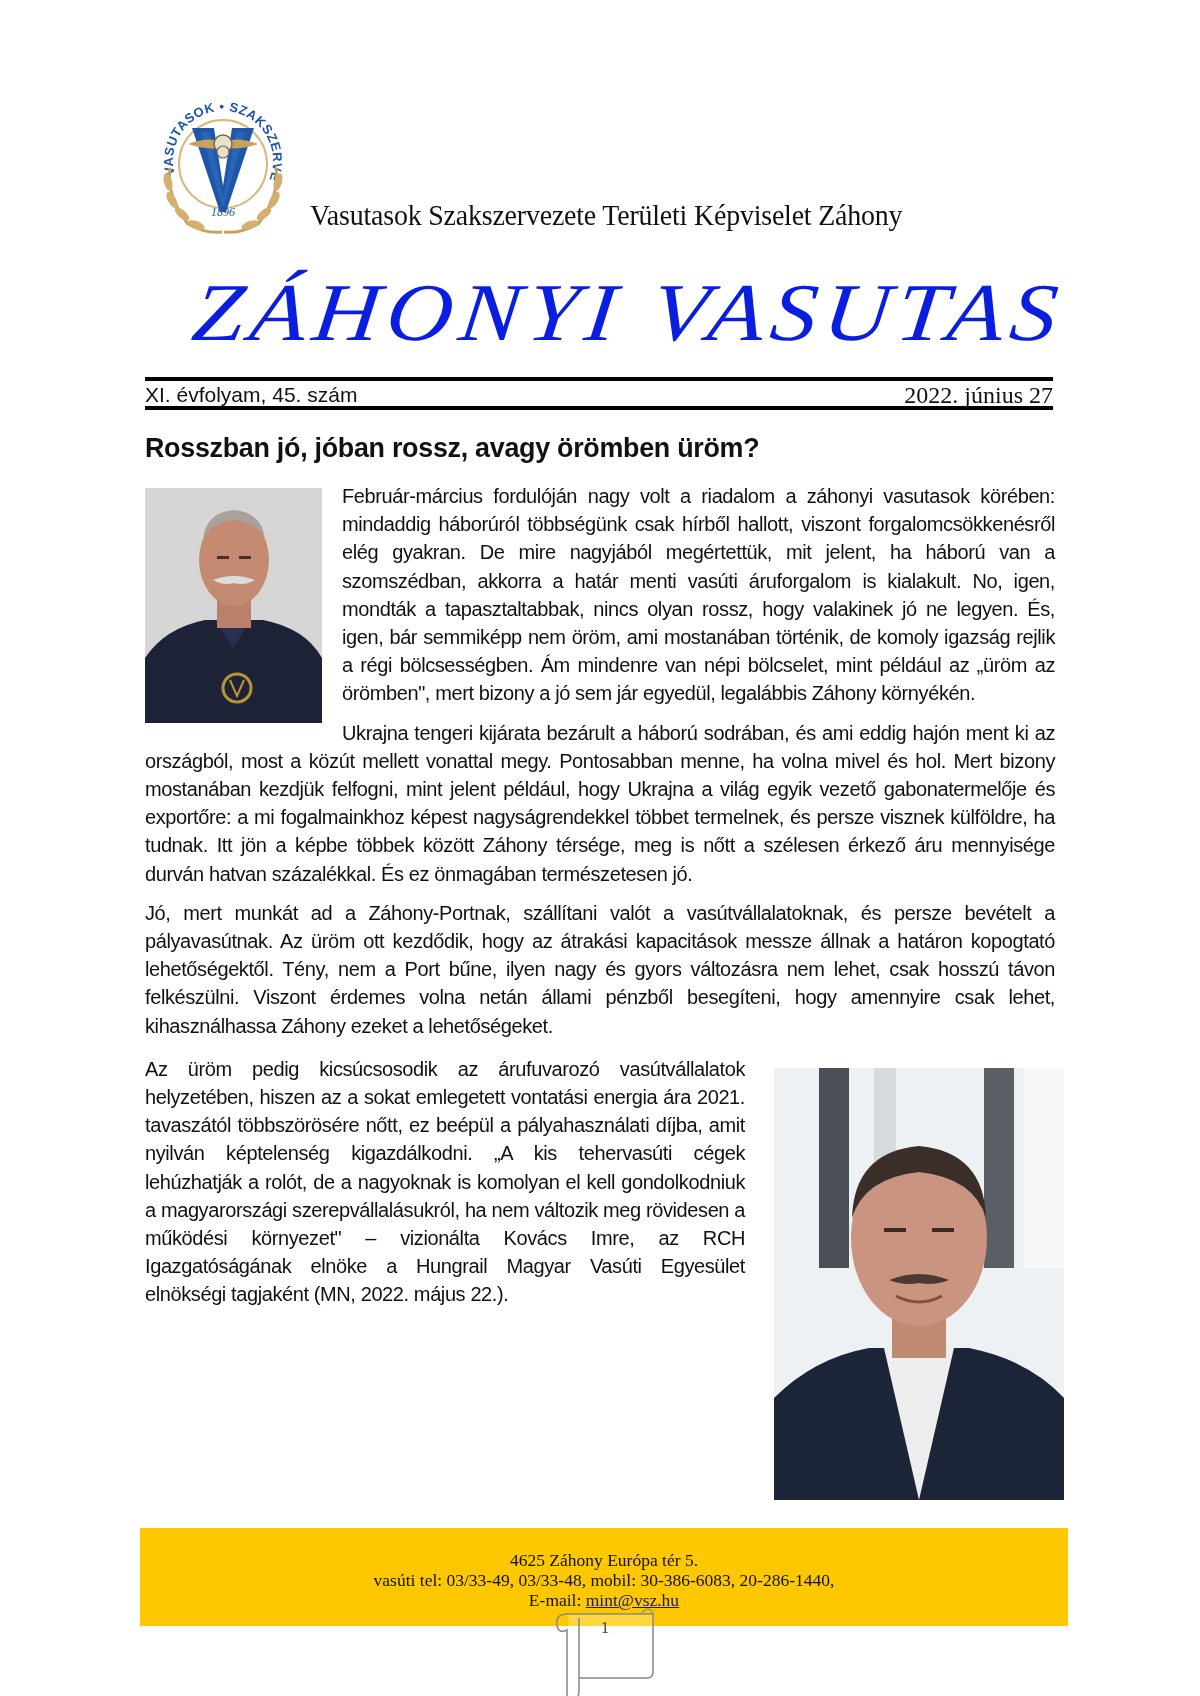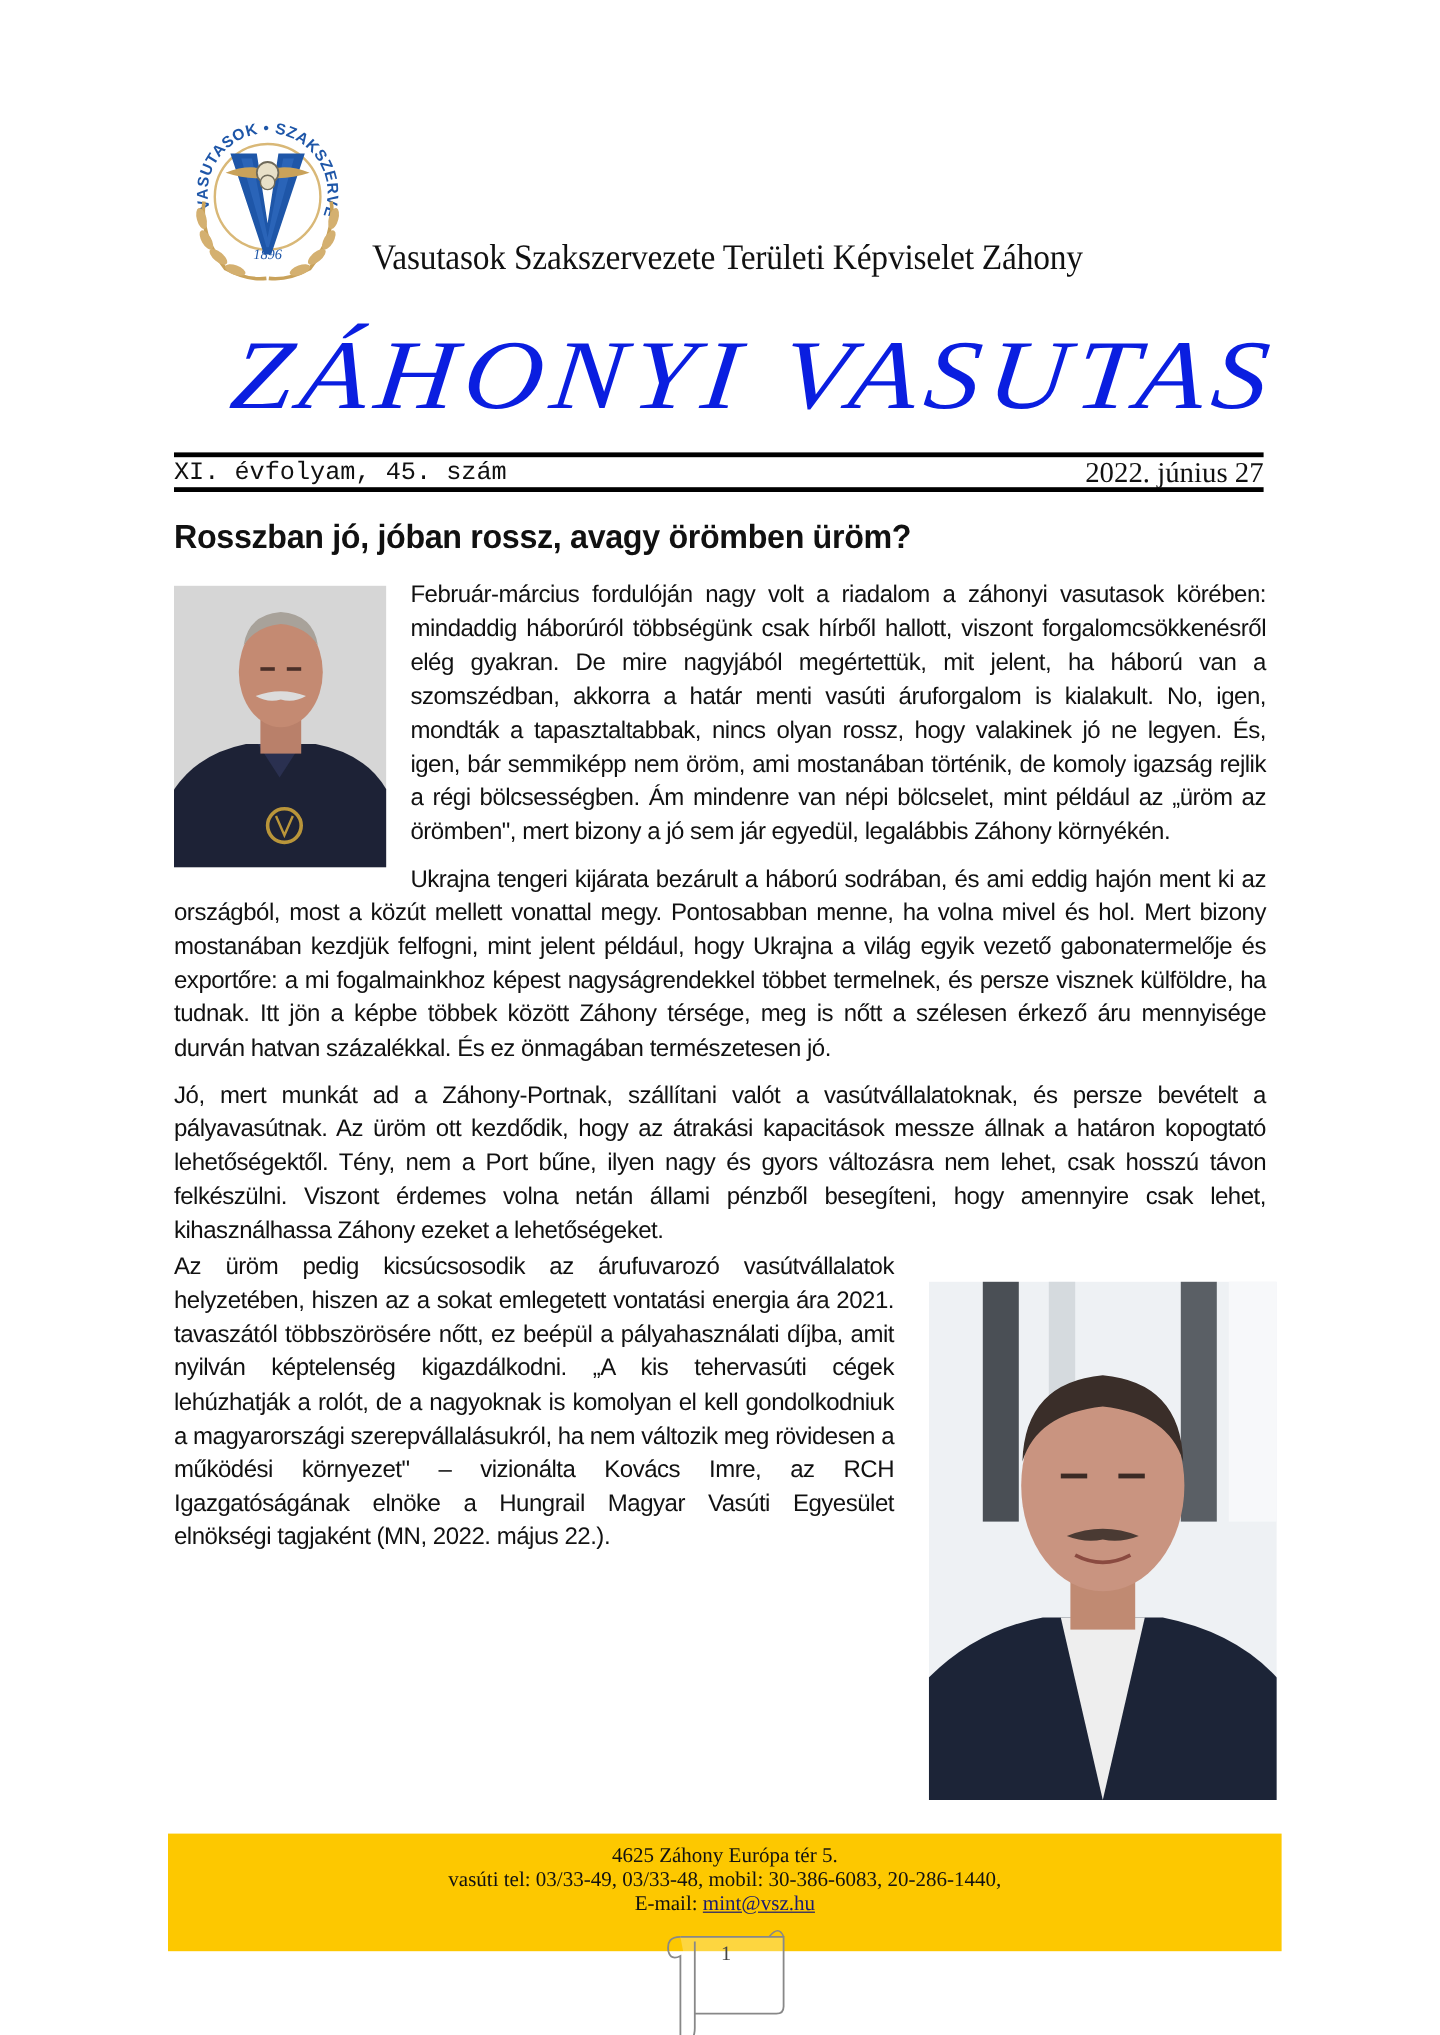--- a/index.html
+++ b/index.html
@@ -6,30 +6,30 @@
   body { width:1200px; height:1696px; position:relative; overflow:hidden; font-family:"Liberation Sans", sans-serif; color:#111; }
   .abs { position:absolute; }
   
   #logo { left:148px; top:86px; width:150px; height:150px; }
   
   #org-subtitle { left:310px; top:198px; font-family:"Liberation Serif", serif; font-size:30px; letter-spacing:-0.2px; color:#111; white-space:nowrap; transform:scaleX(0.93); transform-origin:left top; }
   
   #masthead-title { left:198px; top:272px; width:830px; font-family:"Liberation Serif", serif; font-style:italic; font-size:82px; color:#0a1ee0; letter-spacing:6px; white-space:nowrap; line-height:1; transform:scaleX(1.12) skewX(-6deg); transform-origin:left top; }
   
   #issue-bar { left:145px; top:377px; width:908px; height:33px; border-top:4px solid #000; border-bottom:4px solid #000; box-sizing:border-box; }
-  #issue-left { position:absolute; left:0; top:2px; font-family:Liberation Mono, monospace; font-size:21px; line-height:24px; }
+  #issue-left { position:absolute; left:0; top:2px; font-family:Liberation Sans, sans-serif; font-size:21px; line-height:24px; }
   #issue-right { position:absolute; right:0; top:2px; font-family:"Liberation Serif", serif; font-size:24px; line-height:24px; }
   
   #headline { left:145px; top:432px; font-size:28px; font-weight:bold; white-space:nowrap; letter-spacing:-0.3px; transform:scaleX(0.96); transform-origin:left top; }
   
   #article { left:145px; top:482px; width:910px; font-size:20px; line-height:28.2px; text-align:justify; letter-spacing:-0.4px; }
   #article p { margin:0 0 11px 0; }
   .photo1 { float:left; width:177px; height:235px; margin:6px 20px 0 0; }
   
-  #footer { left:140px; top:1528px; width:928px; height:98px; background:#fdc800; text-align:center; font-family:"Liberation Serif", serif; font-size:17.5px; line-height:20px; color:#111; padding-top:8px; box-sizing:border-box; }
+  #footer { left:140px; top:1528px; width:928px; height:98px; background:#fdc800; text-align:center; font-family:"Liberation Serif", serif; font-size:17.5px; line-height:20px; color:#111; padding-top:22px; box-sizing:border-box; }
   #footer a { color:#1a1a70; text-decoration:underline; }
   #page-number-scroll { left:553px; top:1600px; width:106px; height:104px; }
   #page-number { left:595px; top:1618px; width:20px; text-align:center; font-family:"Liberation Serif", serif; font-size:17px; color:#444; }
 </style>
 </head>
 <body>
 
 <svg id="logo" class="abs" viewBox="0 0 150 150">
   <defs>
     <path id="ringPath" d="M 28,92 A 50,50 0 1,1 122,92"></path>
@@ -90,21 +90,21 @@
     <rect x="72" y="68" width="12" height="3" fill="#4a2f28"></rect>
     <rect x="94" y="68" width="12" height="3" fill="#4a2f28"></rect>
 
     <circle cx="92" cy="200" r="14" fill="none" stroke="#b9953a" stroke-width="3"></circle>
     <path d="M 85,192 L 92,208 L 99,192" fill="none" stroke="#b9953a" stroke-width="2"></path>
   </svg>
 
   <div class="wrap-spacer"></div>
     <p>Február-március fordulóján nagy volt a riadalom a záhonyi vasutasok körében: mindaddig háborúról többségünk csak hírből hallott, viszont forgalomcsökkenésről elég gyakran. De mire nagyjából megértettük, mit jelent, ha háború van a szomszédban, akkorra a határ menti vasúti áruforgalom is kialakult. No, igen, mondták a tapasztaltabbak, nincs olyan rossz, hogy valakinek jó ne legyen. És, igen, bár semmiképp nem öröm, ami mostanában történik, de komoly igazság rejlik a régi bölcsességben. Ám mindenre van népi bölcselet, mint például az „üröm az örömben", mert bizony a jó sem jár egyedül, legalábbis Záhony környékén.</p>
   <p>Ukrajna tengeri kijárata bezárult a háború sodrában, és ami eddig hajón ment ki az országból, most a közút mellett vonattal megy. Pontosabban menne, ha volna mivel és hol. Mert bizony mostanában kezdjük felfogni, mint jelent például, hogy Ukrajna a világ egyik vezető gabonatermelője és exportőre: a mi fogalmainkhoz képest nagyságrendekkel többet termelnek, és persze visznek külföldre, ha tudnak. Itt jön a képbe többek között Záhony térsége, meg is nőtt a szélesen érkező áru mennyisége durván hatvan százalékkal. És ez önmagában természetesen jó.</p>
-  <p style="margin-bottom:2px;">
+  <p style="margin-bottom:15px;">
     <span>Jó, mert munkát ad a Záhony-Portnak, szállítani valót a vasútvállalatoknak, és persze bevételt a pályavasútnak. Az üröm ott kezdődik, hogy az átrakási kapacitások messze állnak a határon kopogtató lehetőségektől. Tény, nem a Port bűne, ilyen nagy és gyors változásra nem lehet, csak hosszú távon felkészülni. Viszont érdemes volna netán állami pénzből besegíteni, hogy amennyire csak lehet, kihasználhassa Záhony ezeket a lehetőségeket.</span>
   </p>
   <p>Az üröm pedig kicsúcsosodik az árufuvarozó vasútvállalatok helyzetében, hiszen az a sokat emlegetett vontatási energia ára 2021. tavaszától többszörösére nőtt, ez beépül a pályahasználati díjba, amit nyilván képtelenség kigazdálkodni. „A kis tehervasúti cégek lehúzhatják a rolót, de a nagyoknak is komolyan el kell gondolkodniuk a magyarországi szerepvállalásukról, ha nem változik meg rövidesen a működési környezet" – vizionálta Kovács Imre, az RCH Igazgatóságának elnöke a Hungrail Magyar Vasúti Egyesület elnökségi tagjaként (MN, 2022. május 22.).</p>
 </div>
 
 <svg id="photo2" class="abs" style="left:774px; top:1068px; width:290px; height:432px; background:#fff;" viewBox="0 0 290 432">
   <rect width="290" height="432" fill="#eef1f4"></rect>
   <rect x="45" y="0" width="30" height="200" fill="#4a4f55"></rect>
   <rect x="100" y="0" width="22" height="200" fill="#d5dade"></rect>
   <rect x="210" y="0" width="30" height="200" fill="#5a5f65"></rect>

